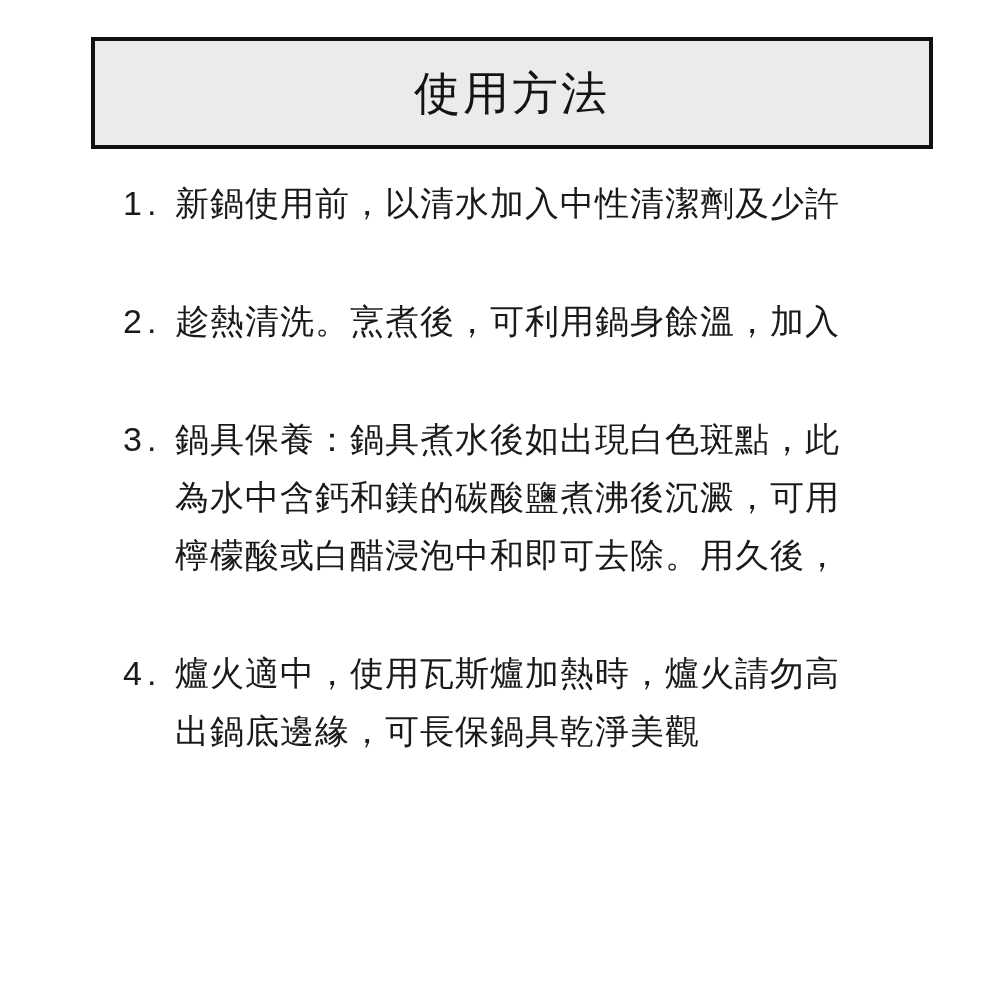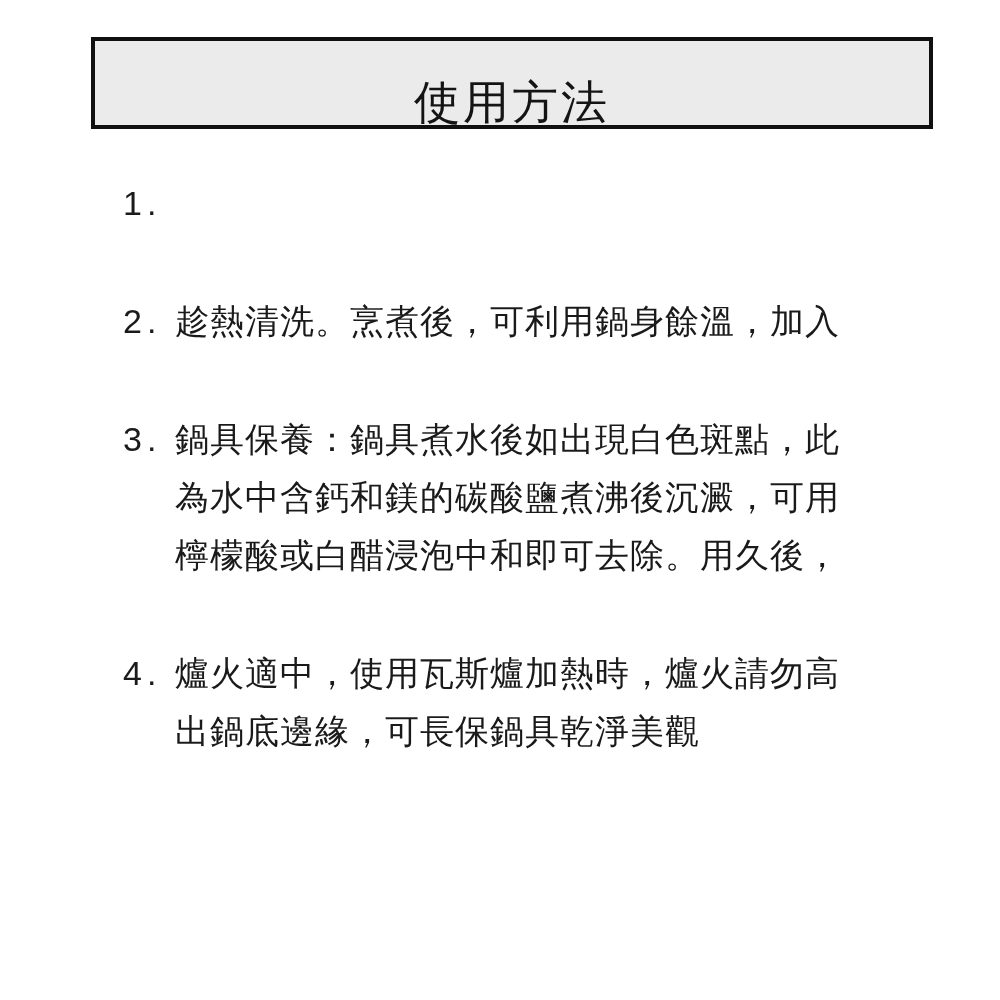--- a/index.html
+++ b/index.html
@@ -14,26 +14,26 @@
     height: 1000px;
     background: #ffffff;
     overflow: hidden;
     color: #1a1a1a;
   }
   .title-box {
     position: absolute;
     left: 91px;
     top: 37px;
     width: 842px;
-    height: 92px;
+    height: 112px;
     box-sizing: border-box;
     border: 4px solid #101010;
     background: #ebebeb;
     display: flex;
-    align-items: flex-end;
+    align-items: center;
     justify-content: center;
   }
   .title-text {
     font-size: 46px;
     font-weight: 400;
     letter-spacing: 3px;
     color: #141414;
     line-height: 1;
   }
   .content {
@@ -74,20 +74,21 @@
 
   <div class="title-box">
     <div class="title-text">使用方法</div>
   </div>
 
   <div class="content">
 
     <div class="item">
       <div class="num">1.</div>
       <div class="lines">
+        <div class="line">新鍋使用前，以清水加入中性清潔劑及少許</div>
       </div>
     </div>
 
     <div class="item">
       <div class="num">2.</div>
       <div class="lines">
         <div class="line">趁熱清洗。烹煮後，可利用鍋身餘溫，加入</div>
       </div>
     </div>
 

